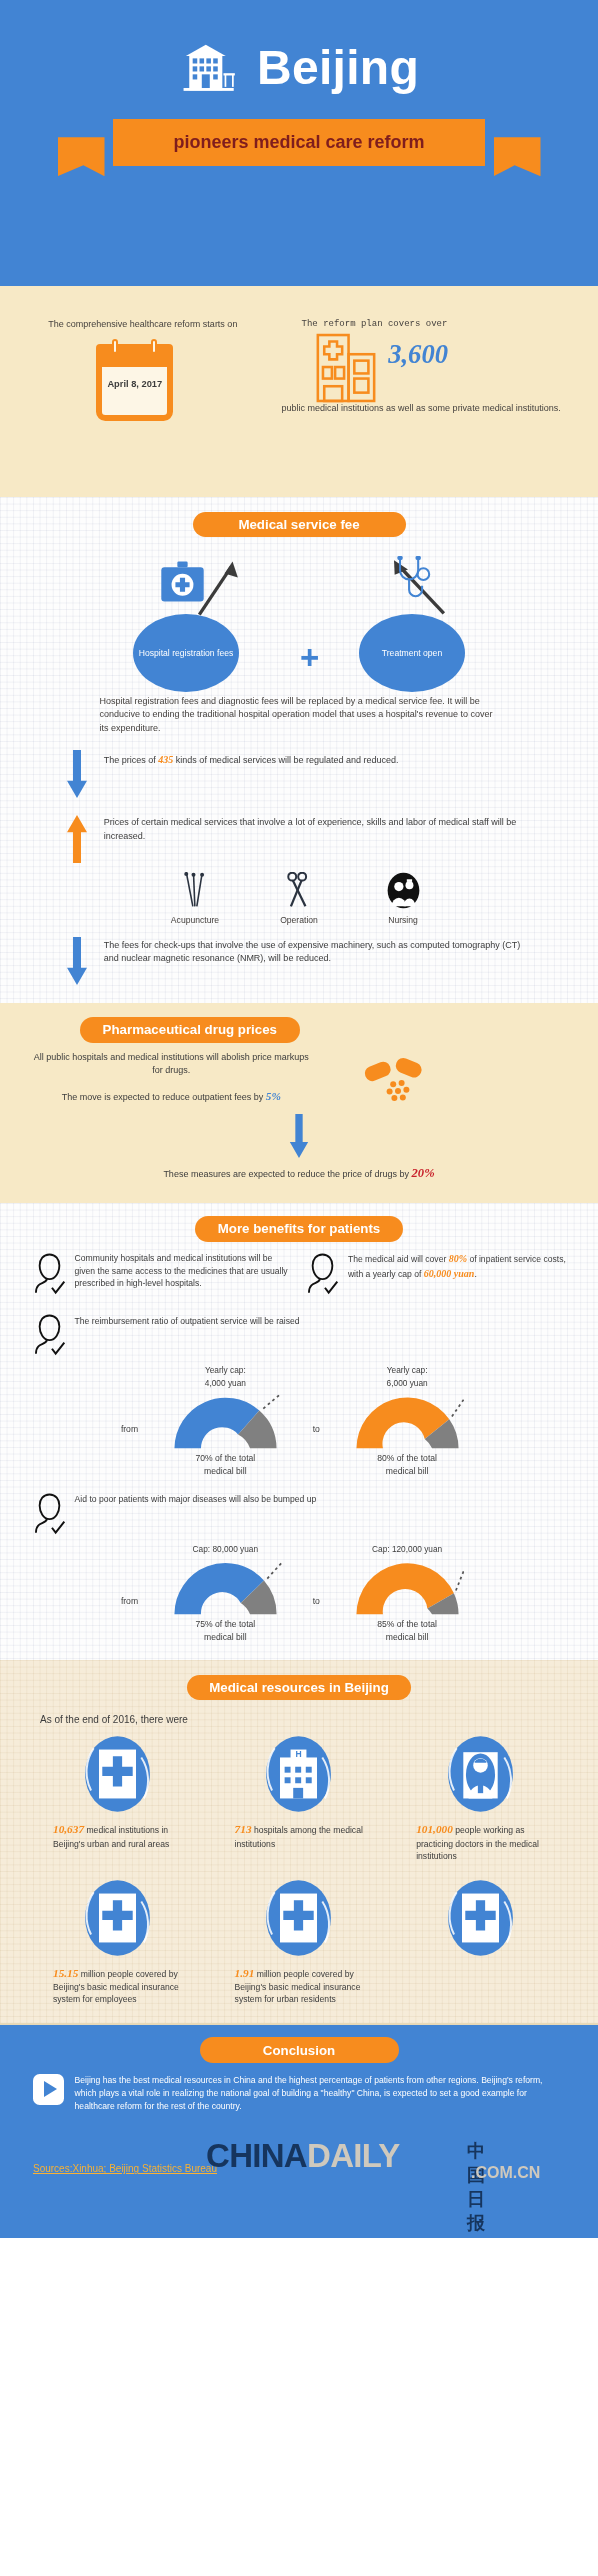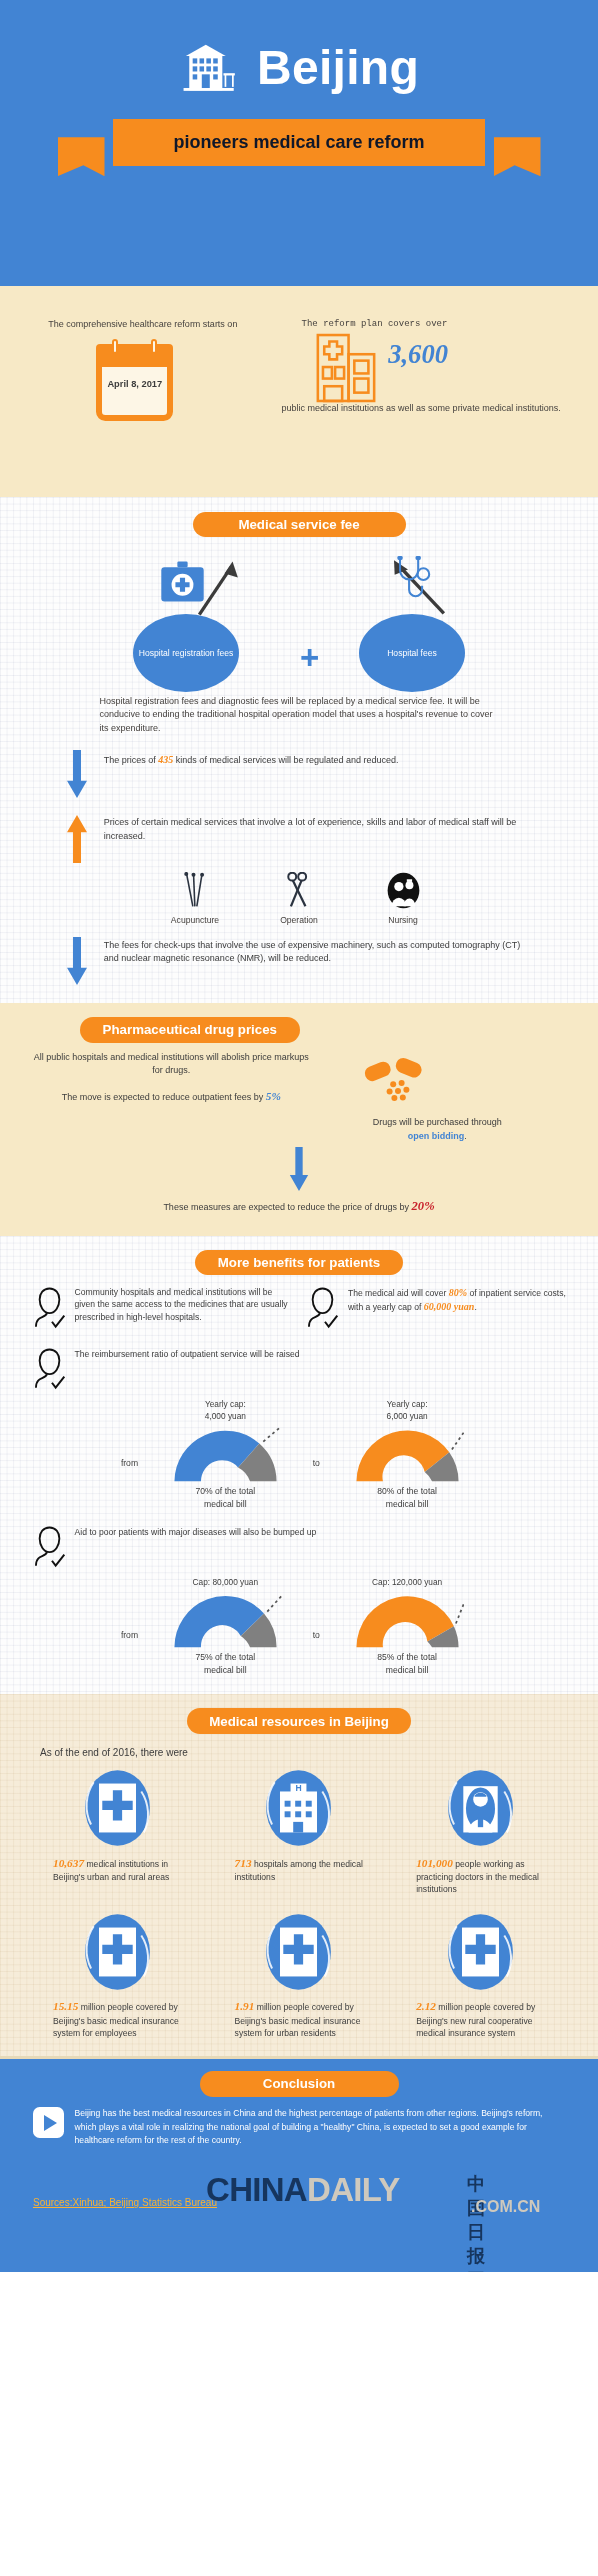--- a/index.html
+++ b/index.html
@@ -40,21 +40,21 @@
   .ribbon-wrap { position:relative; margin:22.6px auto 0; width:425px; height:58px; }
   .ribbon-tail-l, .ribbon-tail-r {
     position:absolute; top:18.6px; width:47px; height:39px; background:#f78c1e; z-index:1;
   }
   .ribbon-tail-l { left:-29px; clip-path:polygon(0 0,100% 0,100% 100%,55% 72%,0 100%); }
   .ribbon-tail-r { right:-29px; clip-path:polygon(0 0,100% 0,100% 100%,45% 72%,0 100%); }
   .ribbon-main {
     position:absolute; left:26.6px; right:26.6px; top:0; height:47px; background:#f78c1e; z-index:2;
     display:flex; align-items:center; justify-content:center;
   }
-  .ribbon-main span { color:#0f172a; font-size:18px; font-weight:bold; }
+  .ribbon-main span { color:#7f1d1d; font-size:18px; font-weight:bold; }
 
   
   .sec1 { height:211px; padding:32px 31px 0; display:flex; }
   .sec1-left { width:46%; padding-left:17.3px; }
   .sec1-right { width:54%; }
   .body-text { font-size:9px; line-height:1.45; color:#46423f; }
   .calendar { width:77px; height:77px; margin:13.3px 0 0 48px; position:relative;border-radius:7px; }
   .cal-body { position:absolute; inset:0; border:6px solid #f78c1e; border-radius:9.3px; background:#fdf6e6;}
   .cal-top { position:absolute; left:0; right:0; top:0; height:22.6px; background:#f78c1e; border-radius:4px 4px 0 0; }
   .cal-ring { position:absolute; top:-5.3px; width:6px; height:14.6px; background:#fdf6e6; border:2px solid #f78c1e; border-radius:3.3px;}
@@ -243,21 +243,21 @@
         <circle cx="46" cy="28" r="9" fill="none" stroke="#4284d3" stroke-width="3.2"></circle>
         <rect x="6" y="0" width="8" height="6" rx="2" fill="#4284d3"></rect>
         <rect x="34" y="0" width="8" height="6" rx="2" fill="#4284d3"></rect>
       </svg>
 
       <div class="bubble l">
         <span>Hospital registration fees</span>
       </div>
       <div class="plus-sign">+</div>
       <div class="bubble r">
-        <span>Hospital fees</span>
+        <span>Treatment open</span>
       </div>
     </div>
 
     <div class="para-block" style="margin-top:-5.3px;">Hospital registration fees and diagnostic fees will be replaced by a medical service fee. It will be conducive to ending the traditional hospital operation model that uses a hospital's revenue to cover its expenditure.</div>
 
     <div class="row-arrow">
       <svg class="arrow-down" viewBox="0 0 30 72">
         <polygon points="9,0 21,0 21,46 30,46 15,72 0,46 9,46" fill="#4284d3"></polygon>
       </svg>
       <div style="font-size:9px; line-height:1.6; padding-top:2.7px;">
@@ -336,24 +336,20 @@
             <rect x="56" y="8" width="44" height="25" rx="12" transform="rotate(22 78 20)"></rect>
             <circle cx="52" cy="48" r="5"></circle>
               <circle cx="66" cy="46" r="5"></circle>
             <circle cx="46" cy="60" r="5"></circle>
               <circle cx="60" cy="59" r="5"></circle>
               <circle cx="74" cy="57" r="5"></circle>
             <circle cx="54" cy="71" r="5"></circle>
               <circle cx="68" cy="70" r="5"></circle>
           </g>
         </svg>
-        <div class="center" style="font-size:9px; line-height:1.5; margin-top:6.6px;">
-          <span>Drugs will be purchased through</span><br>
-          <span class="hi-blue" style="font-style:normal;">open bidding</span><span>.</span>
-        </div>
       </div>
     </div>
 
     <div class="center" style="margin-top:4px;">
       <svg width="20" height="44" viewBox="0 0 30 72">
         <polygon points="9,0 21,0 21,46 30,46 15,72 0,46 9,46" fill="#4284d3"></polygon>
       </svg>
     </div>
 
     <div class="drug-center">
@@ -552,24 +548,20 @@
         </div>
       </div>
       <div class="res-cell">
         <svg class="res-badge" viewBox="0 0 104 118">
           <ellipse cx="52" cy="59" rx="49" ry="57" fill="#4284d3"></ellipse>
           <path d="M16 20 A52 58 0 0 0 12 84" fill="none" stroke="#fff" stroke-width="3" opacity=".85"></path>
           <path d="M88 34 A52 58 0 0 1 92 96" fill="none" stroke="#fff" stroke-width="3" opacity=".85"></path>
           <rect x="24" y="22" width="56" height="74" fill="#fff"></rect>
           <path d="M45 32h14v16h16v14H59v16H45V62H29V48h16z" fill="#4284d3"></path>
         </svg>
-        <div class="res-txt">
-          <span class="res-num">2.12</span>
-          <span>million people covered by Beijing's new rural cooperative medical insurance system</span>
-        </div>
       </div>
     </div>
   </div>
 
   <div class="div-line"></div>
 
   <div class="sec6 sec-blue">
     <div class="center">
       <div class="pill" style="min-width:199px;">Conclusion</div>
     </div>

